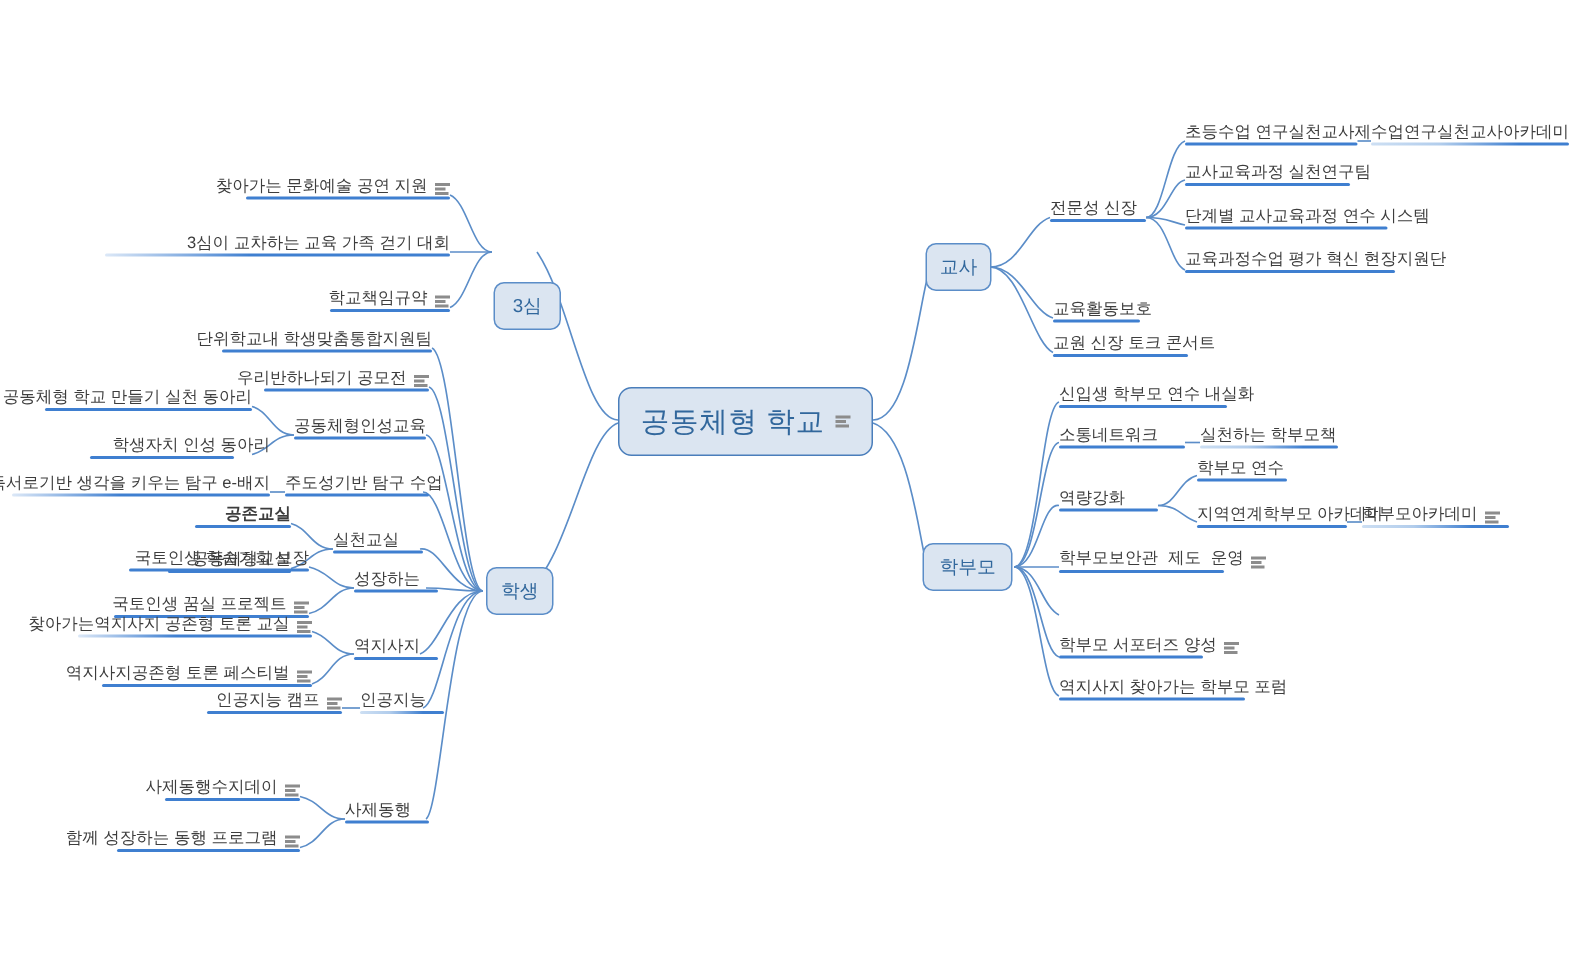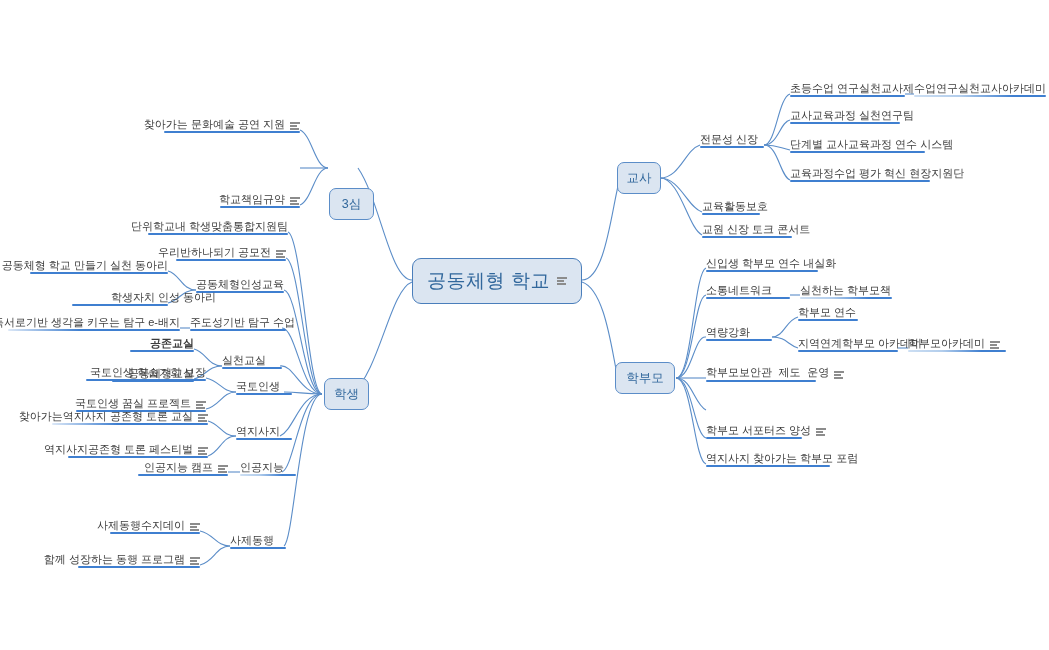--- a/index.html
+++ b/index.html
@@ -151,20 +151,24 @@
   <div class="leaf" style="left:164px;top:117px;width:136px;height:16px;justify-content:flex-end;">
     <span class="txt">찾아가는 문화예술 공연 지원</span>
     <span class="noteicon">
         <i></i>
         <i></i>
         <i></i>
       </span>
     <span class="ul" style="width:136px;"></span>
   </div>
 
+  <div class="leaf fadeleft" style="left:70px;top:155px;width:230px;height:16px;justify-content:flex-end;">
+    <span class="txt">3심이 교차하는 교육 가족 걷기 대회</span>
+    <span class="ul" style="width:230px;"></span>
+  </div>
 
   <div class="leaf" style="left:220px;top:192px;width:80px;height:16px;justify-content:flex-end;">
     <span class="txt">학교책임규약</span>
     <span class="noteicon">
         <i></i>
         <i></i>
         <i></i>
       </span>
     <span class="ul" style="width:80px;"></span>
   </div>
@@ -291,21 +295,21 @@
   <div class="leaf" style="left:196px;top:277px;width:88px;height:16px;">
     <span class="txt">공동체형인성교육</span>
     <span class="ul" style="width:88px;"></span>
   </div>
 
   <div class="leaf" style="left:30px;top:258px;width:138px;height:16px;justify-content:flex-end;">
     <span class="txt">공동체형 학교 만들기 실천 동아리</span>
     <span class="ul" style="width:138px;"></span>
   </div>
 
-  <div class="leaf" style="left:72px;top:290px;width:96px;height:16px;justify-content:flex-start;padding-left:39px;">
+  <div class="leaf" style="left:60px;top:290px;width:96px;height:16px;justify-content:center;padding-left:39px;">
     <span class="txt">학생자치 인성 동아리</span>
     <span class="ul" style="width:96px;"></span>
   </div>
 
   <div class="leaf" style="left:190px;top:315px;width:96px;height:16px;">
     <span class="txt">주도성기반 탐구 수업</span>
     <span class="ul" style="width:96px;"></span>
   </div>
 
   <div class="leaf fadeleft" style="left:8px;top:315px;width:172px;height:16px;justify-content:flex-end;">
@@ -322,21 +326,21 @@
     <span class="txt">공존교실</span>
     <span class="ul" style="width:64px;"></span>
   </div>
 
   <div class="leaf" style="left:112px;top:366px;width:82px;height:16px;justify-content:flex-end;">
     <span class="txt">공동체형교실</span>
     <span class="ul" style="width:82px;"></span>
   </div>
 
   <div class="leaf" style="left:236px;top:379px;width:56px;height:16px;">
-    <span class="txt">국토인생</span>
+    <span class="txt">성장하는</span>
     <span class="ul" style="width:56px;"></span>
   </div>
 
   <div class="leaf" style="left:86px;top:365px;width:120px;height:16px;justify-content:flex-end;">
     <span class="txt">국토인생 학습기회 보장</span>
     <span class="ul" style="width:120px;"></span>
   </div>
 
   <div class="leaf" style="left:76px;top:396px;width:130px;height:16px;justify-content:flex-end;">
     <span class="txt">국토인생 꿈실 프로젝트</span>

